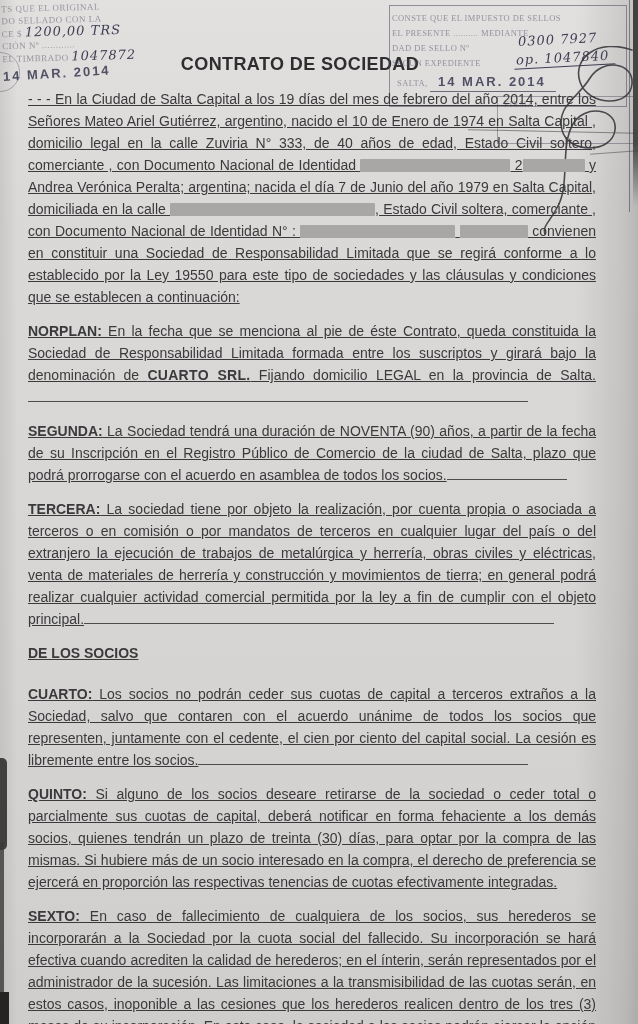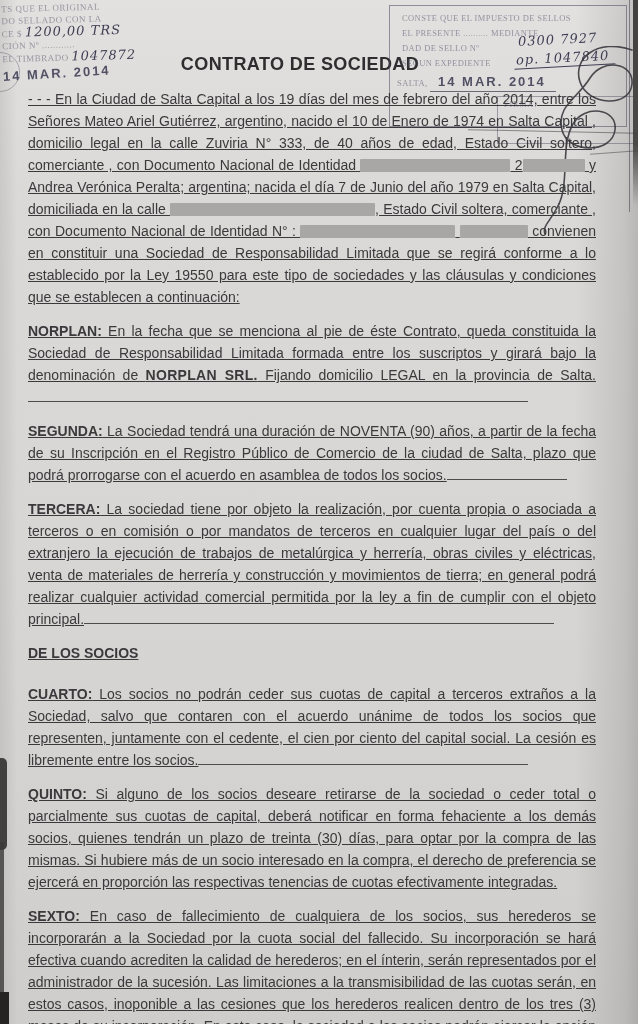--- a/index.html
+++ b/index.html
@@ -41,24 +41,24 @@
     font-family:"Liberation Sans",sans-serif;font-weight:bold;font-size:13px;
     color:rgba(55,55,80,0.85);letter-spacing:2px;white-space:nowrap;
   }
   .stamp-left .date-stamp{display:inline-block;transform:rotate(-2deg);margin-top:3px;}
   .stamp-circle{
     position:absolute;left:-20px;top:52px;width:38px;height:38px;border-radius:50%;
     border:1.5px solid rgba(80,80,105,0.4);
   }
   
   .stamp-right{
-    position:absolute;left:389px;top:5px;width:238px;height:122px;
+    position:absolute;left:389px;top:5px;width:238px;height:102px;
     border:1.2px solid rgba(72,72,95,0.55);
     font-family:"Liberation Serif",serif;font-size:8.5px;line-height:15px;
-    color:rgba(80,80,108,0.55);padding:5px 12px;box-sizing:border-box;letter-spacing:.4px;
+    color:rgba(80,80,108,0.55);padding:5px 2px;box-sizing:border-box;letter-spacing:.4px;
   }
   .stamp-right .hand{position:absolute;white-space:nowrap;transform:rotate(-3deg);}
   .stamp-right .hw1{left:128px;top:26px;}
   .stamp-right .hw2{left:124px;top:44px;border-bottom:1px solid #3e3e54;padding:0 6px 1px 2px;}
   .stamp-right .salta-row{position:absolute;left:7px;top:68px;white-space:nowrap;}
   .stamp-right .salta-row .date-stamp{border-bottom:1px solid rgba(55,55,80,0.7);padding:0 10px 2px 8px;}
   .firma-box{
     position:absolute;left:497px;top:96px;width:152px;height:46px;
     border-left:1px solid rgba(75,75,95,0.45);
     border-top:1px solid rgba(75,75,95,0.45);
@@ -126,21 +126,21 @@
   <div class="edge-line"></div>
   <div class="edge-strip"></div>
   <div class="strike-1"></div>
   <div class="strike-2"></div>
   <div class="mark-a"></div>
   <div class="mark-b"></div>
   <div class="mark-c"></div>
 
   <div class="doc-body">
       <p class="para">- - - En la Ciudad de Salta Capital a los 19 días del mes de febrero del año 2014, entre los Señores  Mateo Ariel  Gutiérrez, argentino, nacido el 10  de Enero de 1974 en Salta Capital , domicilio legal en la calle Zuviria N° 333, de 40 años de edad, Estado Civil soltero,   comerciante , con Documento Nacional de Identidad <span class="redact" style="width: 150px;"></span> 2<span class="redact" style="width: 62px;"></span> y Andrea Verónica Peralta; argentina; nacida el día 7 de Junio del año 1979 en Salta Capital, domiciliada en la calle <span class="redact" style="width: 205px;"></span>, Estado Civil soltera, comerciante , con Documento Nacional de Identidad N° : <span class="redact" style="width: 155px;"></span>  <span class="redact" style="width: 68px;"></span> convienen en constituir una Sociedad de Responsabilidad Limitada que se regirá conforme a lo establecido por la Ley 19550 para este tipo de sociedades y las cláusulas y condiciones que se establecen a continuación:</p>
-      <p class="para"><span class="clause">NORPLAN:</span> En la fecha que se menciona al pie de éste Contrato, queda constituida la Sociedad de Responsabilidad Limitada formada entre los suscriptos y girará bajo la denominación de <b>NORPLAN  SRL.</b> Fijando domicilio LEGAL en la provincia de Salta.<span class="fill" style="width: 500px;"></span></p>
+      <p class="para"><span class="clause">NORPLAN:</span> En la fecha que se menciona al pie de éste Contrato, queda constituida la Sociedad de Responsabilidad Limitada formada entre los suscriptos y girará bajo la denominación de <b>CUARTO  SRL.</b> Fijando domicilio LEGAL en la provincia de Salta.<span class="fill" style="width: 500px;"></span></p>
       <p class="para"><span class="clause">SEGUNDA:</span> La Sociedad tendrá una duración de NOVENTA (90) años, a partir de la fecha de su Inscripción en el Registro Público de Comercio de la ciudad de Salta, plazo que podrá prorrogarse con el acuerdo en asamblea de todos los socios.<span class="fill" style="width: 120px;"></span></p>
       <p class="para"><span class="clause">TERCERA:</span> La sociedad tiene por objeto la realización, por cuenta propia  o asociada a terceros o en comisión o por mandatos de terceros en cualquier lugar del país o del extranjero la ejecución de trabajos de metalúrgica y herrería, obras civiles y eléctricas, venta de materiales de herrería y construcción y movimientos de tierra; en general podrá realizar cualquier actividad comercial permitida por la ley a fin de cumplir con el objeto principal.<span class="fill" style="width: 470px;"></span></p>
       <p class="para section-head"><span class="">DE LOS SOCIOS</span></p>
       <p class="para"><span class="clause">CUARTO:</span> Los socios no podrán ceder sus cuotas de capital a terceros extraños a la Sociedad, salvo que contaren con el acuerdo unánime de todos los socios que representen, juntamente con el cedente, el cien por ciento del capital social. La cesión es libremente entre los socios.<span class="fill" style="width: 330px;"></span></p>
       <p class="para"><span class="clause">QUINTO:</span> Si alguno de los socios deseare retirarse de la sociedad o ceder total o parcialmente sus cuotas de capital, deberá notificar en forma fehaciente a los demás socios, quienes tendrán un plazo de treinta (30) días, para optar por la compra de las mismas. Si hubiere más de un socio interesado en la compra, el derecho de preferencia se ejercerá en proporción las respectivas tenencias de cuotas efectivamente integradas.</p>
       <p class="para"><span class="clause">SEXTO:</span> En caso de fallecimiento de cualquiera de los socios, sus herederos se incorporarán a la Sociedad por la cuota social del fallecido. Su incorporación se hará efectiva cuando acrediten la calidad de herederos; en el ínterin, serán representados por el administrador de la sucesión. Las limitaciones a la transmisibilidad de las cuotas serán, en estos casos, inoponible a las cesiones que los herederos realicen dentro de los tres (3) meses de su incorporación. En este caso, la sociedad o los socios podrán ejercer la opción de comprar por el mismo precio dentro de los quince (15) días de hallarse</p>
     </div>
 
 </div>
 

